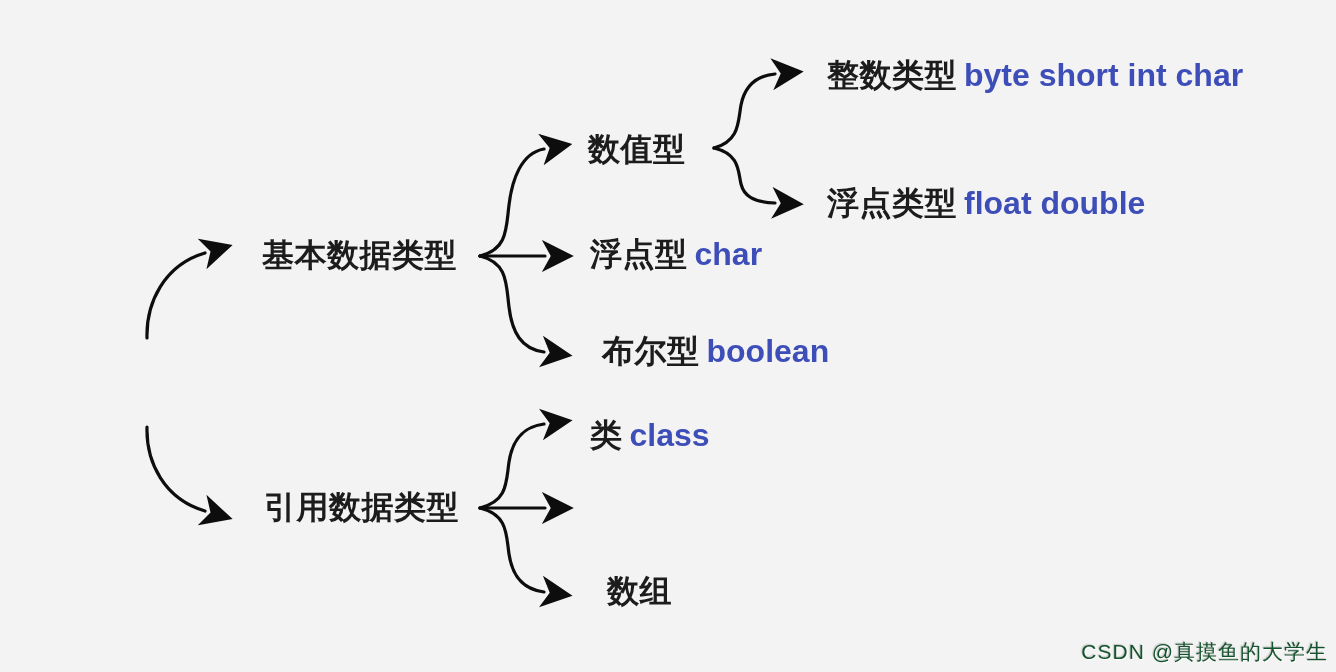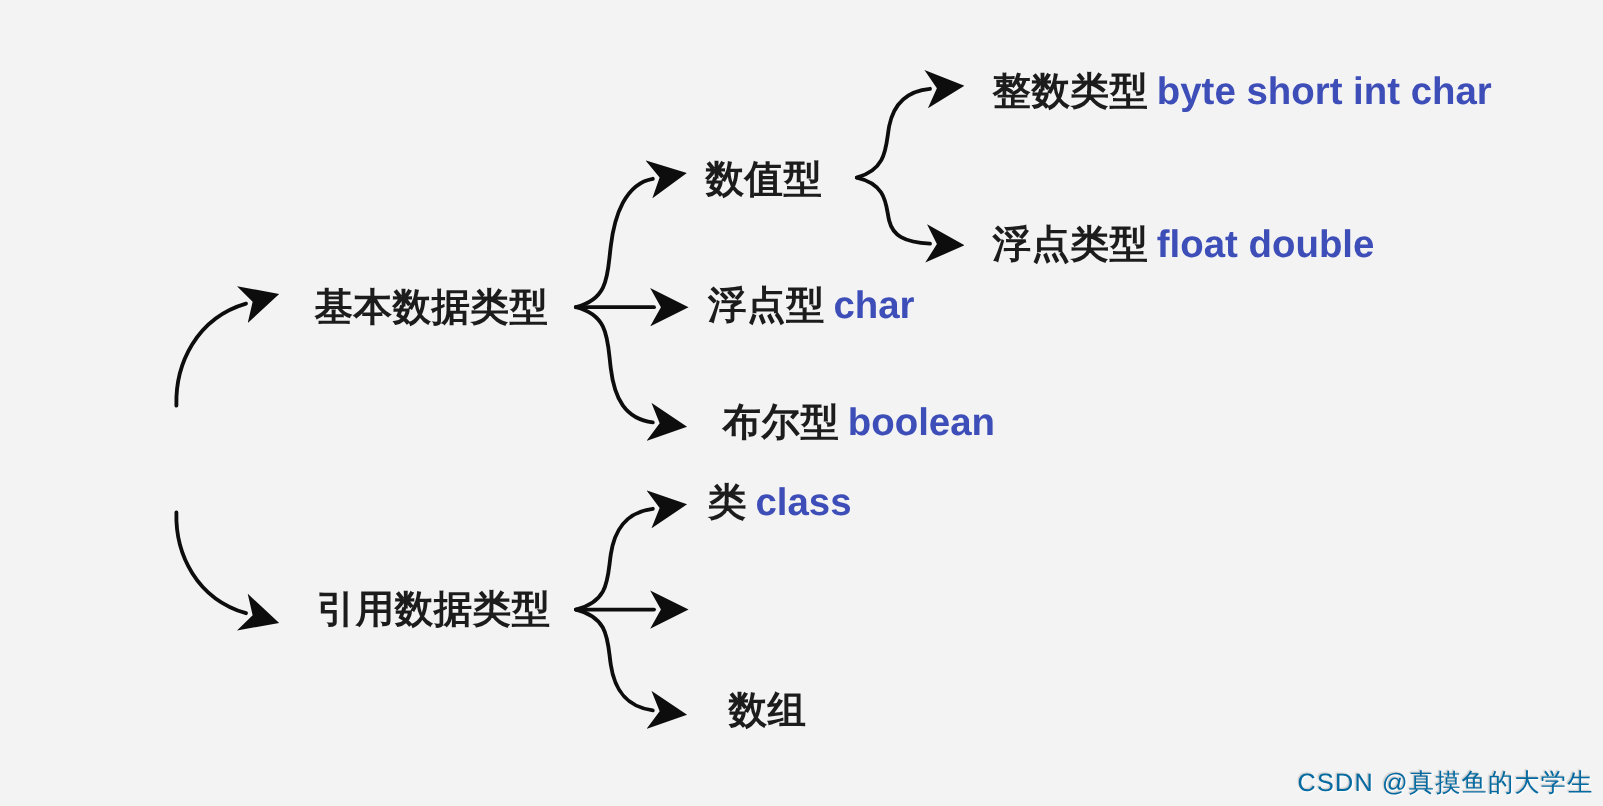--- a/index.html
+++ b/index.html
@@ -39,21 +39,21 @@
     margin-left: 7px;
     letter-spacing: 0px;
   }
   .watermark {
     position: absolute;
     right: 8px;
     bottom: 6px;
     font-size: 21px;
     font-weight: 400;
     letter-spacing: 1px;
-    color: #0369a1;
+    color: #14532d;
     text-shadow: -1px -1px 1px #c6c6c6, 1px 1px 1px #ffffff;
     user-select: none;
   }
 </style>
 </head>
 <body>
 
 <div class="canvas">
 
   <svg class="connector-layer" width="1336" height="672" viewBox="0 0 1336 672" xmlns="http://www.w3.org/2000/svg">
@@ -101,21 +101,21 @@
   </div>
 
   <div class="node" style="left:590px; top:352px;margin-left:12px;">
     <span>布尔型</span><span class="code">boolean</span>
   </div>
 
   <div class="node" style="left:264px; top:508px;">
     <span>引用数据类型</span>
   </div>
 
-  <div class="node" style="left:590px; top:419px;">
+  <div class="node" style="left:590px; top:436px;">
     <span>类</span><span class="code">class</span>
   </div>
 
 
   <div class="node" style="left:590px; top:592px;margin-left:17px;">
     <span>数组</span>
   </div>
 
   <div class="watermark">CSDN @真摸鱼的大学生</div>
 

